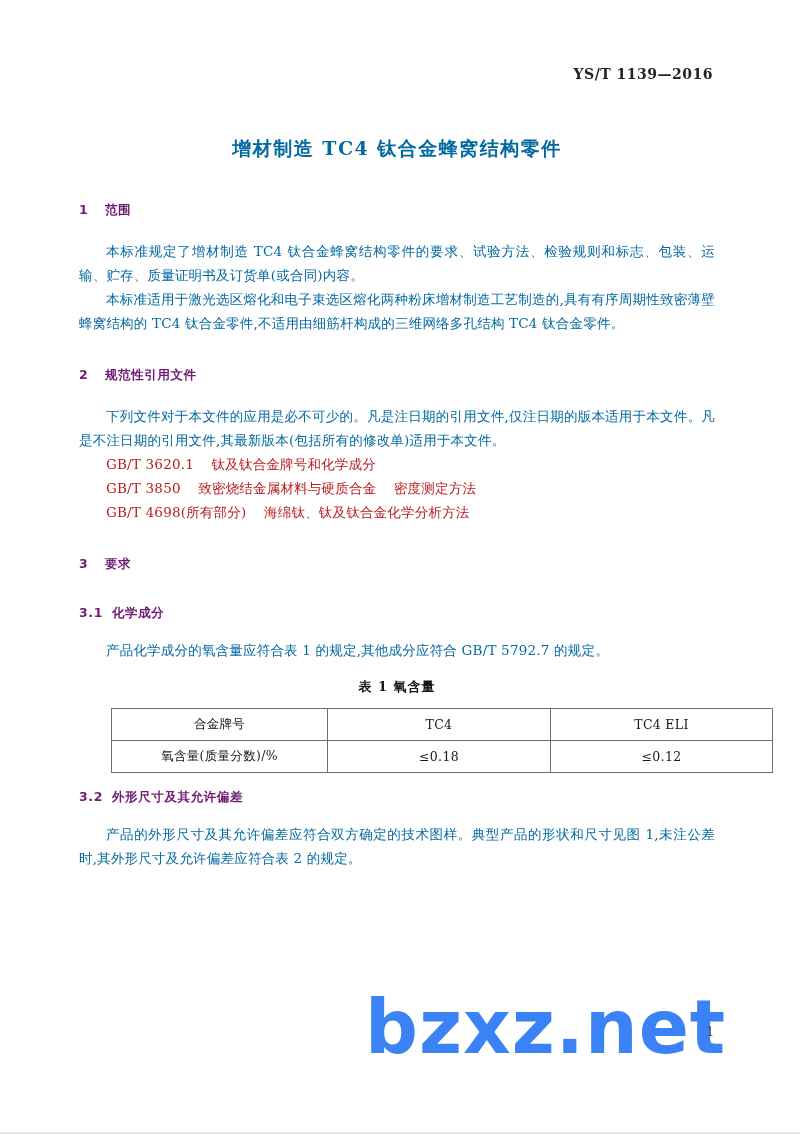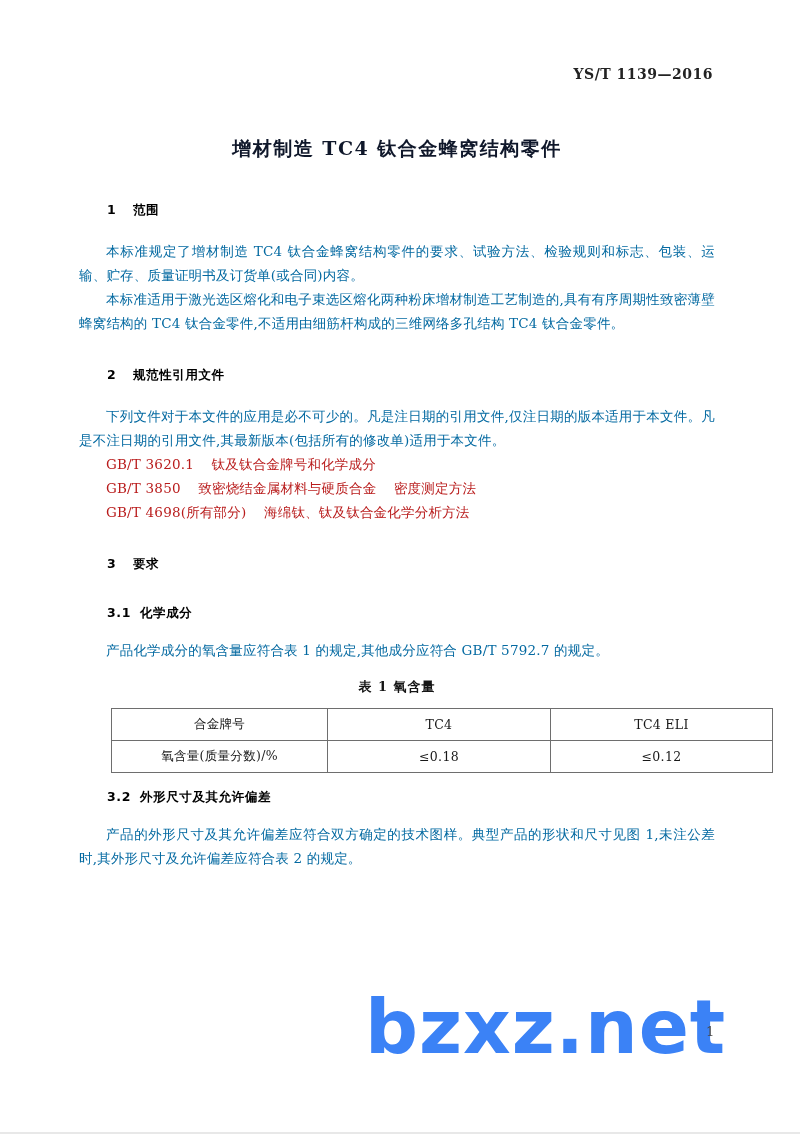--- a/index.html
+++ b/index.html
@@ -59,31 +59,30 @@
   }
 
   h1#doc-title {
     margin: 0;
     padding-top: 135px;
     font-size: 19px;
     font-weight: bold;
     text-align: center;
     letter-spacing: 1.5px;
     line-height: 1.4;
-    color: #0f172a;
+    color: #0369a1;
   }
 
   .sec-h {
     font-family: "DejaVu Sans", "Liberation Sans", sans-serif;
     font-weight: bold;
     font-size: 12.5px;
-    color: #000000;
+    color: #701a75;
     letter-spacing: 0.6px;
     white-space: nowrap;
-    margin-left: 28px;
   }
   .sec-h .num { display: inline-block; min-width: 26px; }
   .sec-h.lvl2 .num { min-width: 33px; }
 
   p.body {
     margin: 0;
     font-size: 13.5px;
     line-height: 24px;
     text-align: justify;
     text-justify: inter-ideograph;

